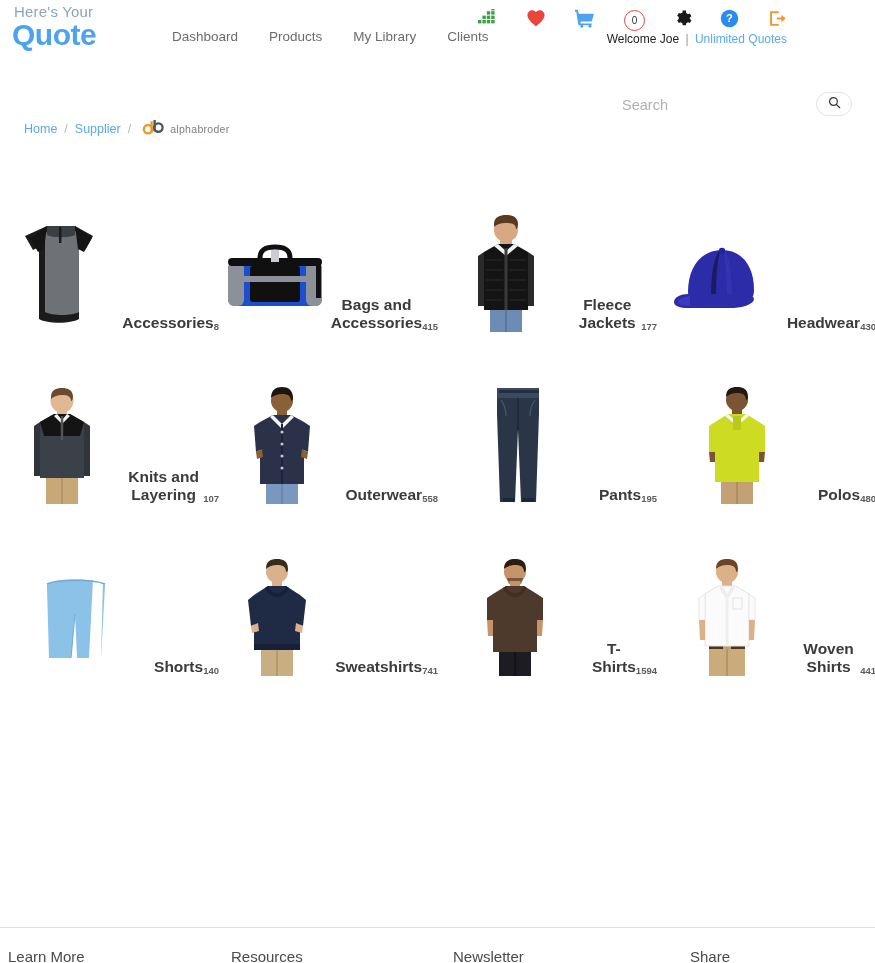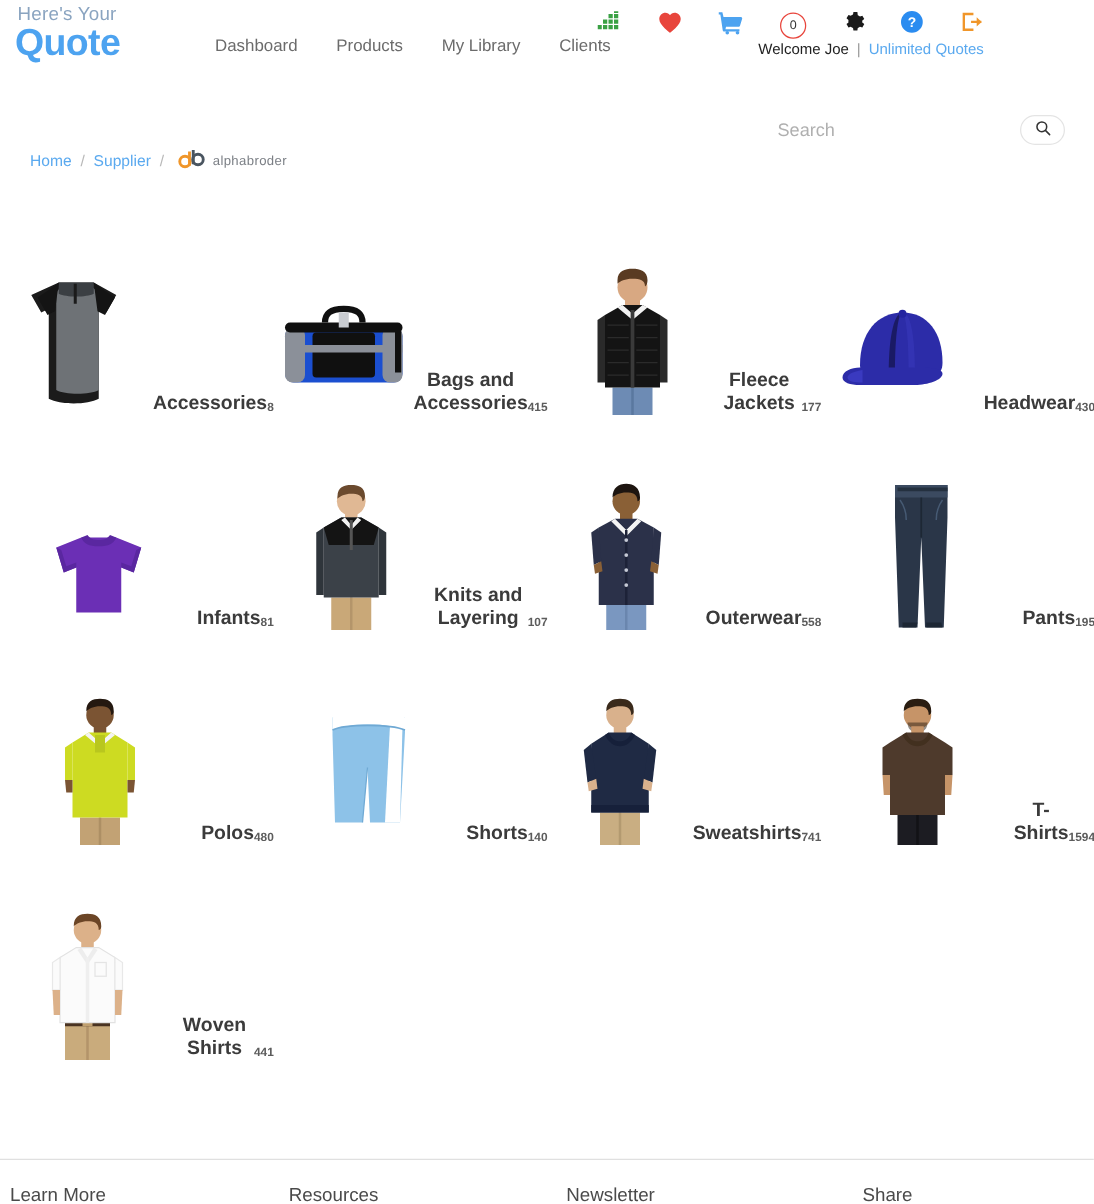--- a/index.html
+++ b/index.html
@@ -361,32 +361,20 @@
         <path d="M52 36c-6 0-11 16-11 49h5c0-33 3-49 6-49z" fill="#2323971" opacity=".4"></path>
         <path d="M18 80c-7 0-14 3-14 8 0 4 6 6 14 6h44c10 0 22-4 22-9 0-4-8-5-18-5z" fill="#2c2ca8"></path>
         <path d="M20 82c-6 1-12 3-12 6 0 3 5 4 12 4z" fill="#3a3ac0"></path>
         <circle cx="52" cy="37" r="3.2" fill="#2323a0"></circle>
       </svg>
     </div>
     <div class="tile-label">Headwear</div>
     <div class="tile-count">430</div>
   </div>
 
-  <div class="tile">
-    <div class="tile-img">
-      <svg width="96" height="118" viewBox="0 0 96 118">
-        <path d="M34 44h28l20 8-6 20-10-4v36H30V68l-10 4-6-20z" fill="#6b2fb5"></path>
-        <path d="M34 44c2 5 6 7 14 7s12-2 14-7l-5-2c-2 3-5 4-9 4s-7-1-9-4z" fill="#5a27a0"></path>
-        <path d="M14 52l6 20 10-4v-4l-8 3-4-13z" fill="#5a27a0"></path>
-        <path d="M82 52l-6 20-10-4v-4l8 3 4-13z" fill="#5a27a0"></path>
-      </svg>
-    </div>
-    <div class="tile-label">Infants</div>
-    <div class="tile-count">81</div>
-  </div>
 
   <div class="tile">
     <div class="tile-img">
       <svg width="76" height="118" viewBox="0 0 76 118">
         <rect x="22" y="92" width="32" height="26" fill="#c9a878"></rect>
         <rect x="37" y="92" width="2" height="26" fill="#b4956a"></rect>
         <circle cx="38" cy="15" r="11.5" fill="#e0b894"></circle>
         <path d="M27 11c0-7 5-9 11-9s11 2 11 9c0 2-1 4-2 4 0-5-4-6-9-6s-9 2-11 4z" fill="#6b4a2e"></path>
         <rect x="33" y="24" width="10" height="8" fill="#e0b894"></rect>
         <path d="M30 28h16l14 8v56H16V36z" fill="#3b4148"></path>

